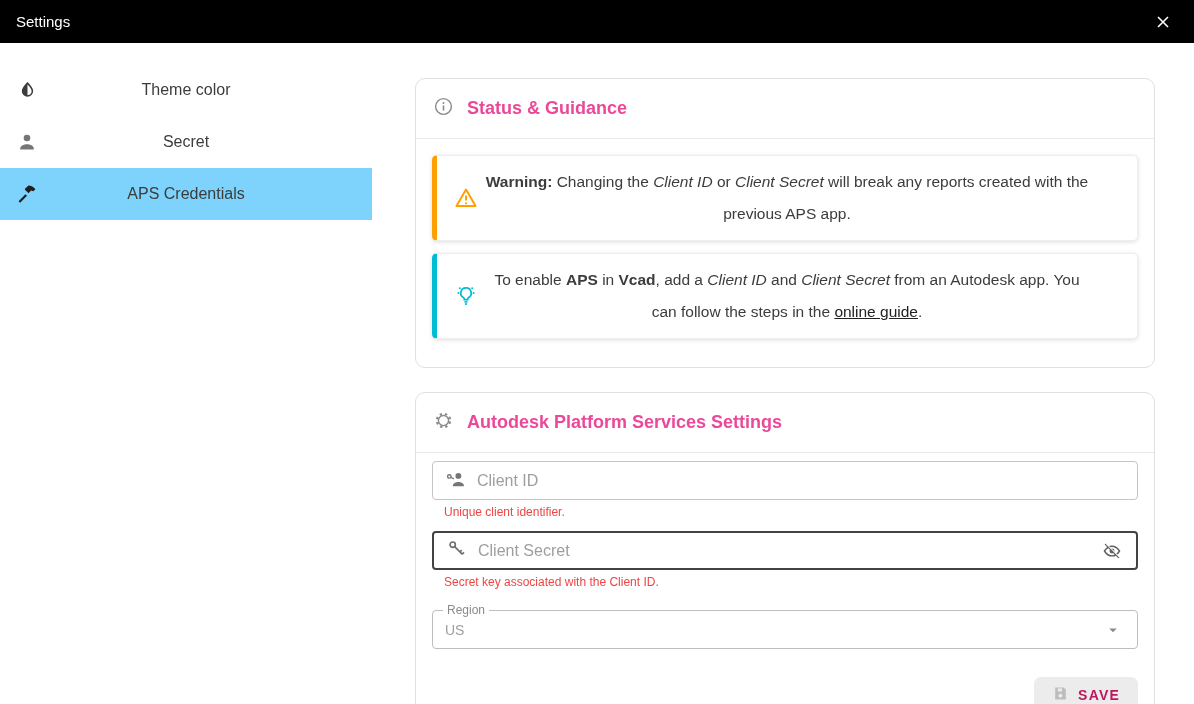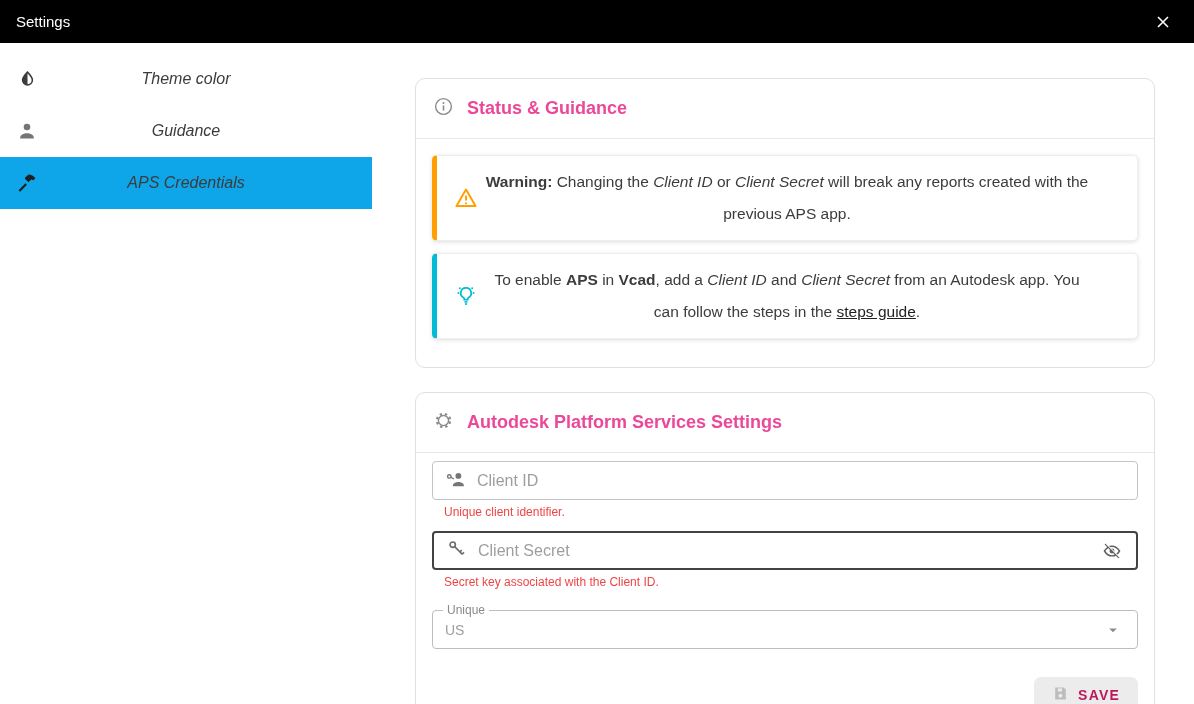--- a/index.html
+++ b/index.html
@@ -5,23 +5,23 @@
   * { box-sizing: border-box; margin: 0; padding: 0; }
   html,body { width:1194px; height:704px; background:#fff; font-family:"Liberation Sans", sans-serif; overflow:hidden; }
 
   
   .topbar { height:43px; background:#000; color:#fff; display:flex; align-items:center; justify-content:space-between; padding:0 18px 0 16px; }
   .topbar-title { font-size:15px; }
   .close-btn { width:26px; height:26px; display:flex; align-items:center; justify-content:center; cursor:pointer; }
 
   
   .layout { display:flex; height:661px; }
-  .sidebar { width:372px; flex:0 0 372px; padding-top:10px;font-style:italic; }
+  .sidebar { width:372px; flex:0 0 372px; padding-top:21px; }
   .nav-item { position:relative; height:52px; display:flex; align-items:center; cursor:pointer; }
-  .nav-item.selected { background:#0ea5e9; }
+  .nav-item.selected { background:#7dd3fc; }
   .nav-icon { position:absolute; left:15px; width:24px; height:24px; display:flex; align-items:center; justify-content:center; }
   .nav-label { flex:1; text-align:center; font-size:16px; color:#3c3c3c; }
 
   .main { flex:1; padding:35px 39px 0 43px; }
 
   
   .card { border:1px solid #e0e0e0; border-radius:10px; background:#fff; margin-bottom:24px; }
   .card-header { display:flex; align-items:center; gap:13px; padding:17px 17px; }
   .card-title { font-size:18px; color:#ec4899; }
   .divider { height:1px; background:#e8e8e8; }
@@ -82,21 +82,21 @@
       <span class="nav-label">Theme color</span>
     </div>
 
     <div class="nav-item">
       <span class="nav-icon">
         <svg width="22" height="22" viewBox="0 0 24 24" fill="#757575">
           <circle cx="12" cy="7.6" r="3.6"></circle>
           <path d="M4.6 19.2c0-3 4-4.7 7.4-4.7s7.4 1.7 7.4 4.7v.9H4.6z"></path>
         </svg>
       </span>
-      <span class="nav-label">Guidance</span>
+      <span class="nav-label">Secret</span>
     </div>
 
     <div class="nav-item selected">
       <span class="nav-icon">
         <svg width="22" height="22" viewBox="0 0 24 24" fill="#1f1f1f">
           <path d="M2.8 19.8 L10.3 12.3 L12 14 L4.5 21.5 Z"></path>
           <path d="M9.8 6.2 L13.6 2.6 c2.8 0.1 5.9 1.6 7.6 4.3 l-2.3 2.2 -2.4-0.9 -2.9 2.9 -3.8-3.8 z"></path>
         </svg>
       </span>
       <span class="nav-label">APS Credentials</span>
@@ -138,21 +138,21 @@
               <path d="M12 4.6a4.7 4.7 0 0 0-2.4 8.8c.5.3.8.8.8 1.3v.7h3.2v-.7c0-.5.3-1 .8-1.3A4.7 4.7 0 0 0 12 4.6z" fill="none" stroke="#00BCD4" stroke-width="1.6"></path>
               <line x1="10.6" y1="17.4" x2="13.4" y2="17.4" stroke="#00BCD4" stroke-width="1.5"></line>
               <line x1="11" y1="19.4" x2="13" y2="19.4" stroke="#00BCD4" stroke-width="1.5"></line>
               <circle cx="5" cy="9.3" r="0.9" fill="#00BCD4"></circle>
               <circle cx="19" cy="9.3" r="0.9" fill="#00BCD4"></circle>
               <circle cx="6.3" cy="4.9" r="0.9" fill="#00BCD4"></circle>
               <circle cx="17.7" cy="4.9" r="0.9" fill="#00BCD4"></circle>
             </svg>
           </span>
           <p class="alert-text">
-            <span>To enable </span><b>APS</b><span> in </span><b>Vcad</b><span>, add a </span><i>Client ID</i><span> and </span><i>Client Secret</i><span> from an Autodesk app. You can follow the steps in the </span><a class="guide-link">steps guide</a><span>.</span>
+            <span>To enable </span><b>APS</b><span> in </span><b>Vcad</b><span>, add a </span><i>Client ID</i><span> and </span><i>Client Secret</i><span> from an Autodesk app. You can follow the steps in the </span><a class="guide-link">online guide</a><span>.</span>
           </p>
         </div>
 
       </div>
     </section>
 
     <section class="card">
       <div class="card-header">
         <span>
           <svg width="21" height="21" viewBox="0 0 24 24">
@@ -194,21 +194,21 @@
               <path d="M3.8 12c2.2-3.6 5-5.3 8.2-5.3s6 1.7 8.2 5.3c-2.2 3.6-5 5.3-8.2 5.3S6 15.6 3.8 12z" fill="none" stroke="#616161" stroke-width="1.6"></path>
               <circle cx="12" cy="12" r="2.7" fill="#616161"></circle>
               <line x1="4.6" y1="4.4" x2="19.6" y2="19.4" stroke="#616161" stroke-width="1.8"></line>
               <line x1="5.4" y1="3.8" x2="20.4" y2="18.8" stroke="#ffffff" stroke-width="1.1"></line>
             </svg>
           </span>
         </div>
         <div class="helper">Secret key associated with the Client ID.</div>
 
         <div class="select-box">
-          <span class="select-label">Unique</span>
+          <span class="select-label">Region</span>
           <span class="select-value">US</span>
           <span class="select-arrow">
             <svg width="18" height="18" viewBox="0 0 24 24">
                 <path d="M7 10l5 5 5-5z" fill="#8a8a8a"></path>
               </svg>
           </span>
         </div>
 
         <div class="actions">
           <button class="save-btn" disabled="">

